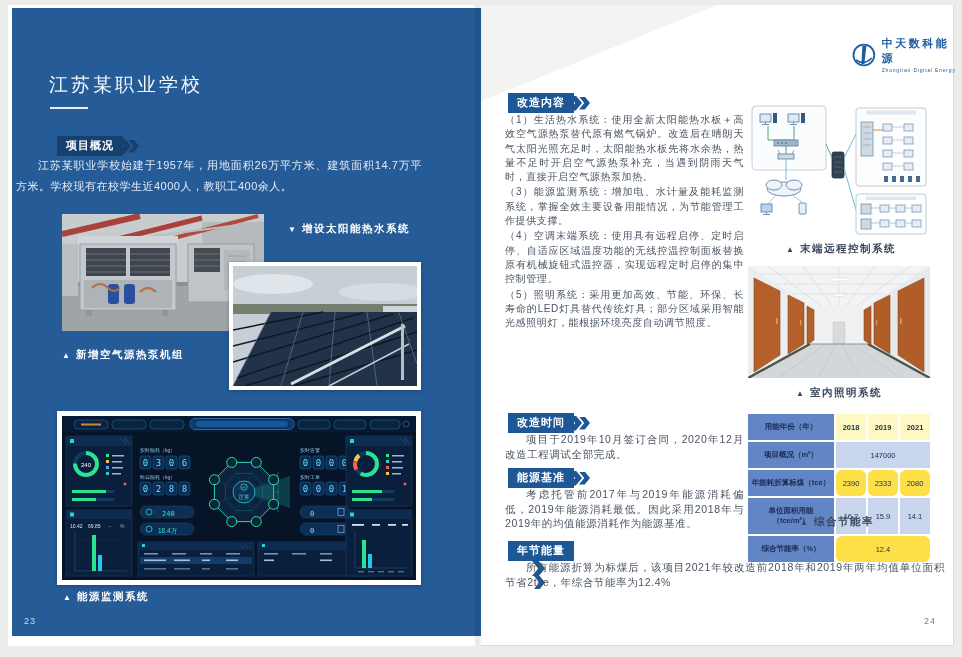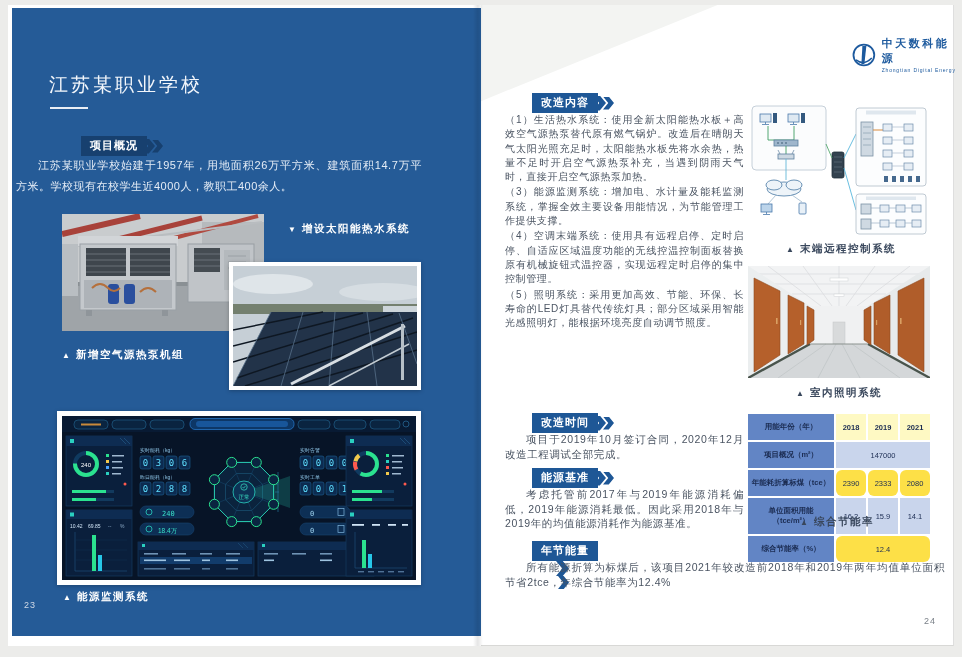--- a/index.html
+++ b/index.html
@@ -14,21 +14,21 @@
   .deco-tri { position:absolute; left:0; top:0; width:473px; height:641px;
       background:#f3f4f2; clip-path:polygon(0 0, 50% 0, 0 15%); }
 
   
   .lp-title { position:absolute; left:49px; top:72px; font-size:19px; letter-spacing:3px;
       color:#f2f6fb; font-weight:normal; }
   .lp-underline { position:absolute; left:50px; top:107px; width:38px; height:2px; background:#e9eef5; }
   .lp-body { position:absolute; left:16px; top:155px; width:406px; font-size:11px; line-height:21px;
       color:#e4ecf6; text-indent:2em; text-align:justify; letter-spacing:.5px; }
 
-  .sec { position:absolute; display:flex; align-items:center;margin-left:24px; }
+  .sec { position:absolute; display:flex; align-items:center; }
   .sec-badge { display:inline-block; color:#fff; font-size:11px; font-weight:bold;
       padding:2px 9px 3px 9px; letter-spacing:1px; position:relative; z-index:2; }
   .dark .sec-badge { background:#17406f; }
   .lite .sec-badge { background:#1e5796; }
   .chev { display:inline-block; width:13px; height:15px; margin-left:-5px;
       clip-path:polygon(0 0,52% 0,100% 50%,52% 100%,0 100%,48% 50%); }
   .chev.c2 { width:11px; height:13px; margin-left:-3px; }
   .dark .chev { background:#17406f; }
   .lite .chev { background:#1e5796; }
 
@@ -41,21 +41,21 @@
   .rp-col { position:absolute; left:505px; top:113px; width:239px; }
   .rp-col p { font-size:10px; line-height:14.3px; color:#4a5462; text-align:justify;
       letter-spacing:.6px; margin-bottom:1px; }
   .rp-para { position:absolute; width:239px; font-size:10.5px; line-height:14.5px; color:#4a5462;
       text-align:justify; letter-spacing:.6px; text-indent:2em; }
 
   .fig { position:absolute; }
   .framed { border:4px solid #ffffff; box-shadow:0 1px 4px rgba(0,0,0,.25); }
 
   .pgnum { position:absolute; font-size:9px; letter-spacing:1px; }
-  .pg-left { left:24px; top:600px; color:#cfd9e6; }
+  .pg-left { left:24px; top:616px; color:#cfd9e6; }
   .pg-right { left:924px; top:616px; color:#7a8088; }
 
   
   .logo { position:absolute; left:851px; top:36px; display:flex; align-items:center; gap:5px; }
   .logo-texts { display:flex; flex-direction:column; }
   .logo-name { font-size:11px; font-weight:bold; color:#1d5a9e; letter-spacing:2.5px; }
   .logo-sub { font-size:5px; color:#1d5a9e; letter-spacing:.8px; margin-top:1px; }
 
   
   .kpi-table { position:absolute; left:746px; top:412px; border-collapse:separate; border-spacing:2px; }

